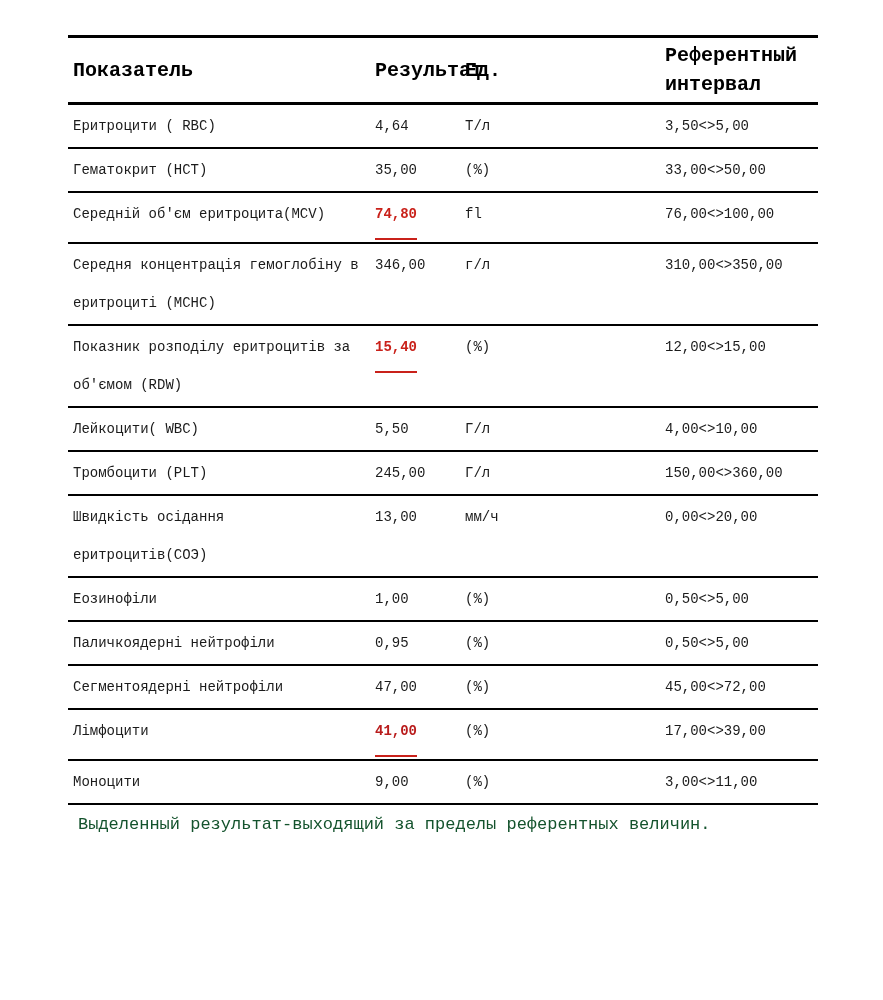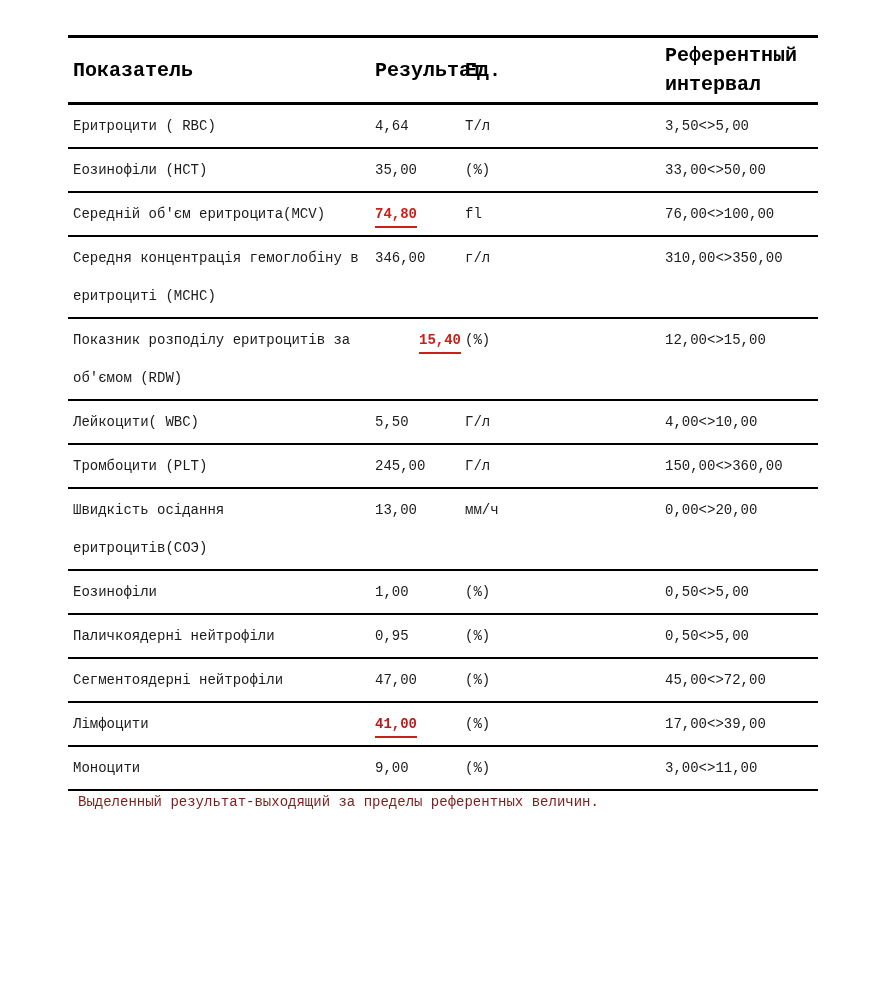--- a/index.html
+++ b/index.html
@@ -51,29 +51,29 @@
     padding: 2px 0 2px 5px;
     white-space: pre-line;
     color: #1b1b1b;
   }
   tbody td.c-ref { padding-left: 10px; }
 
   .flag {
     font-weight: bold;
     display: inline-block;
     line-height: 20px;
-    padding-bottom: 2px;
+    padding-bottom: 14px;
     border-bottom-width: 2px;
     border-bottom-style: solid;
   }
 
   .footer-note {
-    margin: 2px 0 0 10px;
-    font-size: 14px;
-    color: #7f1d1d;
+    margin: 11px 0 0 10px;
+    font-size: 17px;
+    color: #14532d;
     line-height: 18px;
   }
 </style>
 </head>
 <body>
 
 <div class="page">
 
   <table class="results">
     <colgroup>
@@ -92,42 +92,42 @@
       </tr>
     </thead>
     <tbody id="rows-body">
         <tr>
           <td class="c-name">Еритроцити ( RBC)</td>
           <td class="c-res"><span>4,64</span></td>
           <td class="c-unit">Т/л</td>
           <td class="c-ref">3,50&lt;&gt;5,00</td>
         </tr>
         <tr>
-          <td class="c-name">Еозинофіли (HCT)</td>
+          <td class="c-name">Гематокрит (HCT)</td>
           <td class="c-res"><span>35,00</span></td>
           <td class="c-unit">(%)</td>
           <td class="c-ref">33,00&lt;&gt;50,00</td>
         </tr>
         <tr>
           <td class="c-name">Середній об'єм еритроцита(MCV)</td>
           <td class="c-res"><span class="flag" style="color: rgb(201, 33, 26); border-bottom-color: rgb(201, 33, 26);">74,80</span></td>
           <td class="c-unit">fl</td>
           <td class="c-ref">76,00&lt;&gt;100,00</td>
         </tr>
         <tr>
           <td class="c-name">Середня концентрація гемоглобіну в
 еритроциті (MCHC)</td>
           <td class="c-res"><span>346,00</span></td>
           <td class="c-unit">г/л</td>
           <td class="c-ref">310,00&lt;&gt;350,00</td>
         </tr>
         <tr>
           <td class="c-name">Показник розподілу еритроцитів за
 об'ємом (RDW)</td>
-          <td class="c-res"><span class="flag" style="color: rgb(201, 33, 26); border-bottom-color: rgb(201, 33, 26); margin-left: 44px;">15,40</span></td>
+          <td class="c-res"><span class="flag" style="color: rgb(201, 33, 26); border-bottom-color: rgb(201, 33, 26);">15,40</span></td>
           <td class="c-unit">(%)</td>
           <td class="c-ref">12,00&lt;&gt;15,00</td>
         </tr>
         <tr>
           <td class="c-name">Лейкоцити( WBC)</td>
           <td class="c-res"><span>5,50</span></td>
           <td class="c-unit">Г/л</td>
           <td class="c-ref">4,00&lt;&gt;10,00</td>
         </tr>
         <tr>

